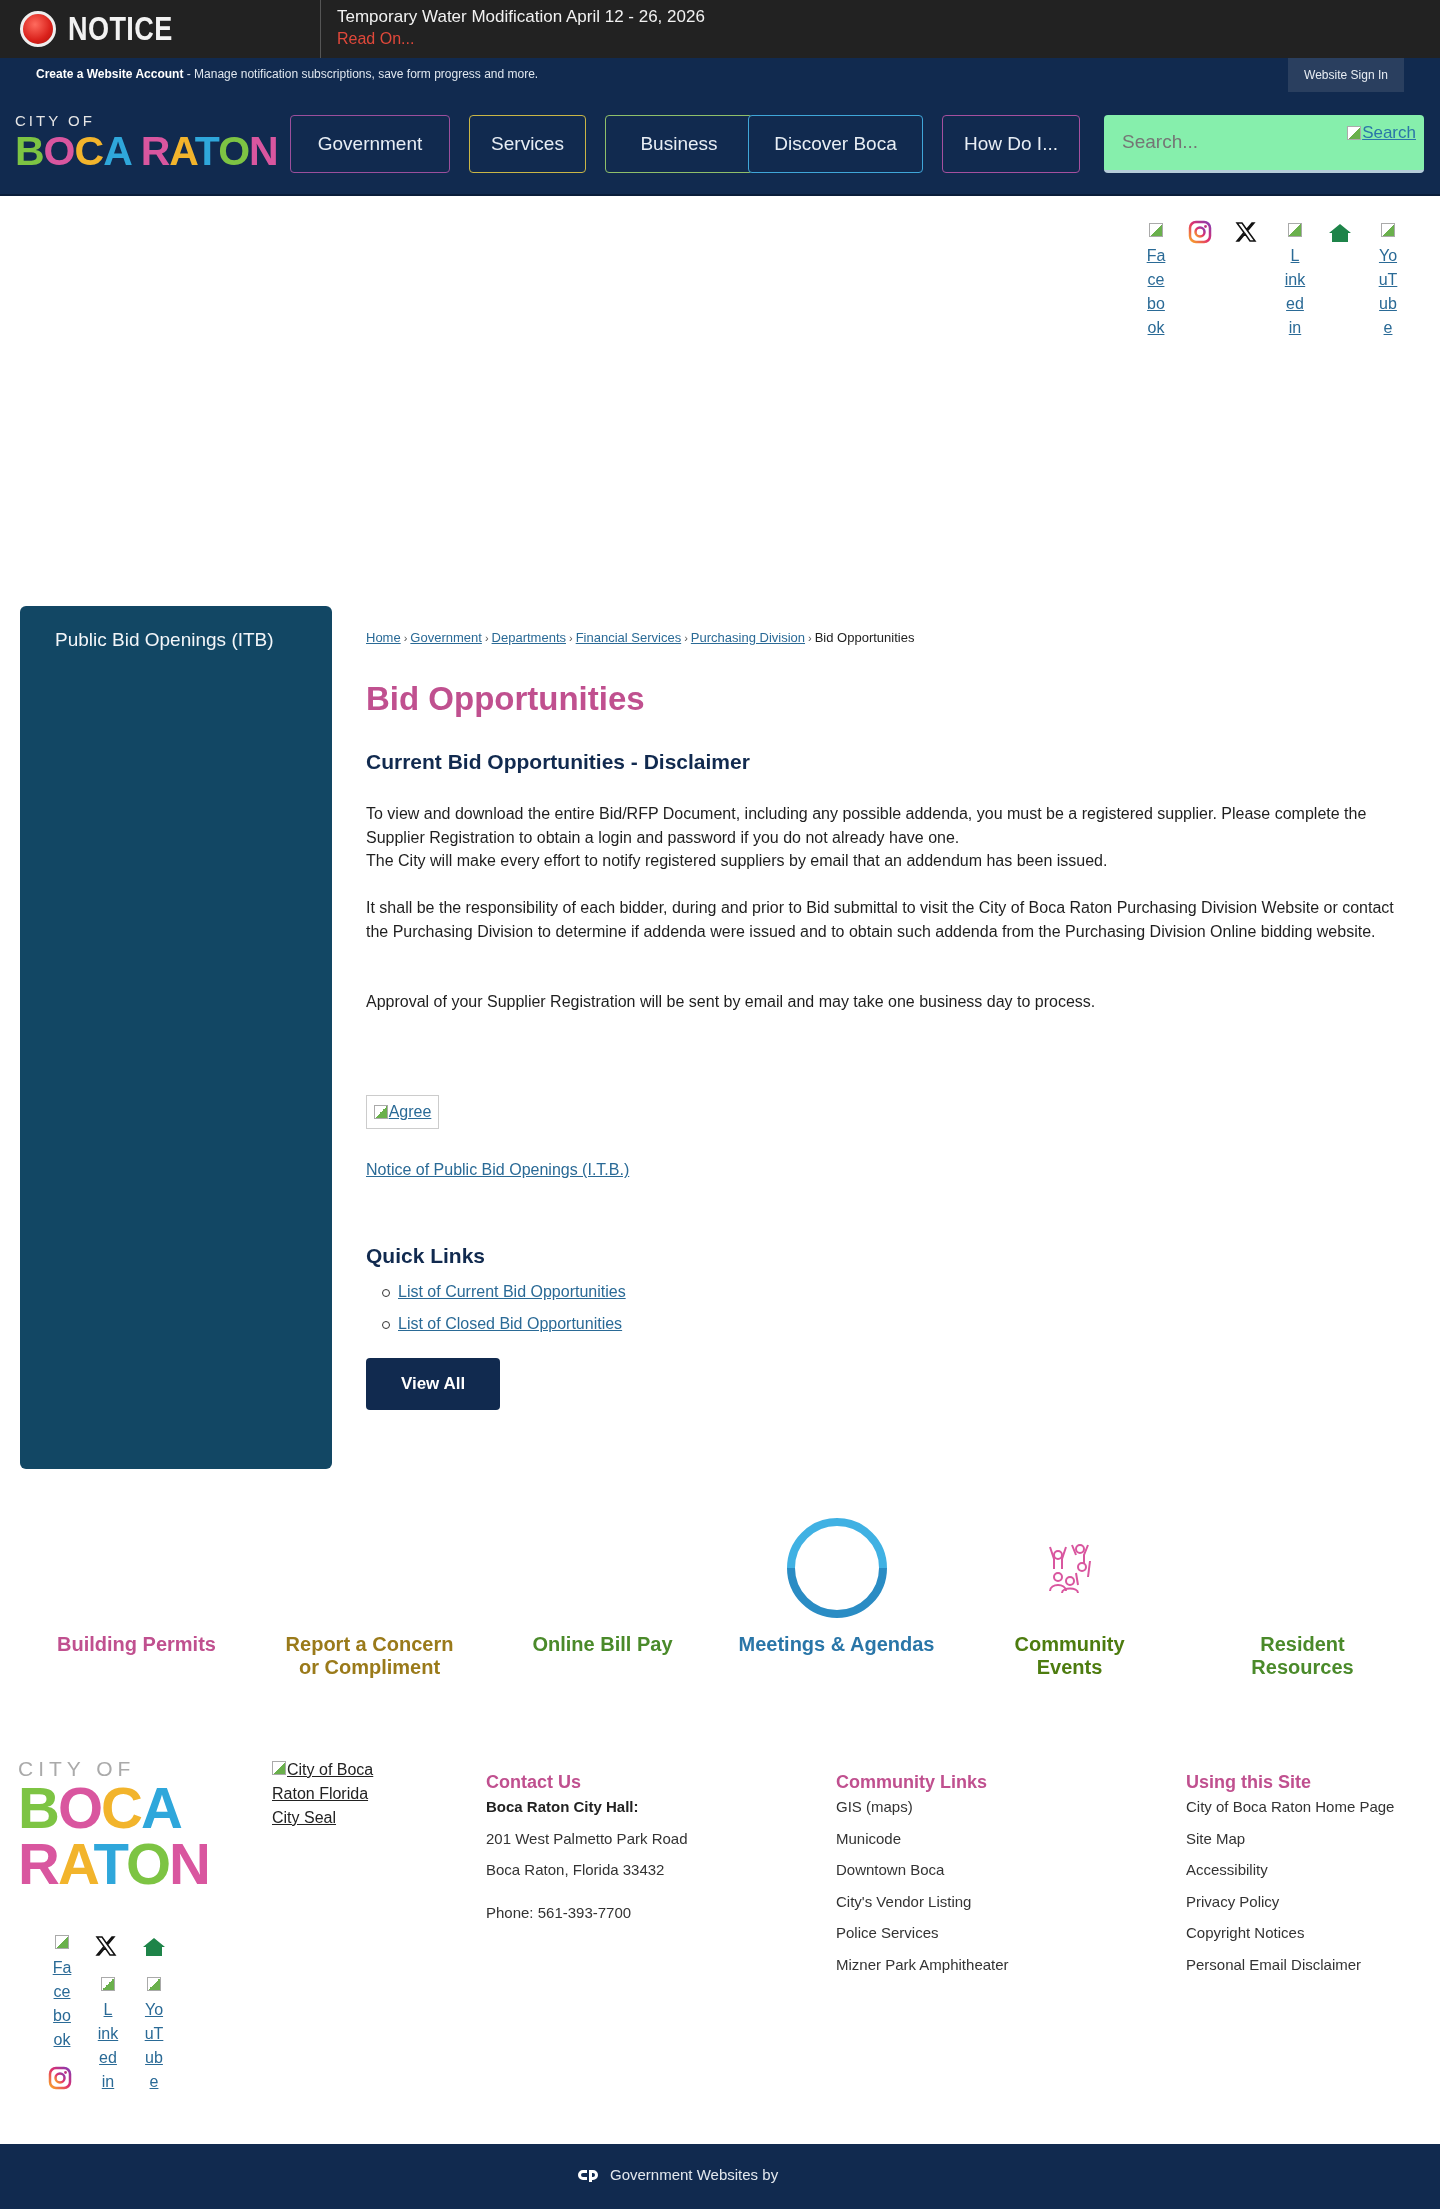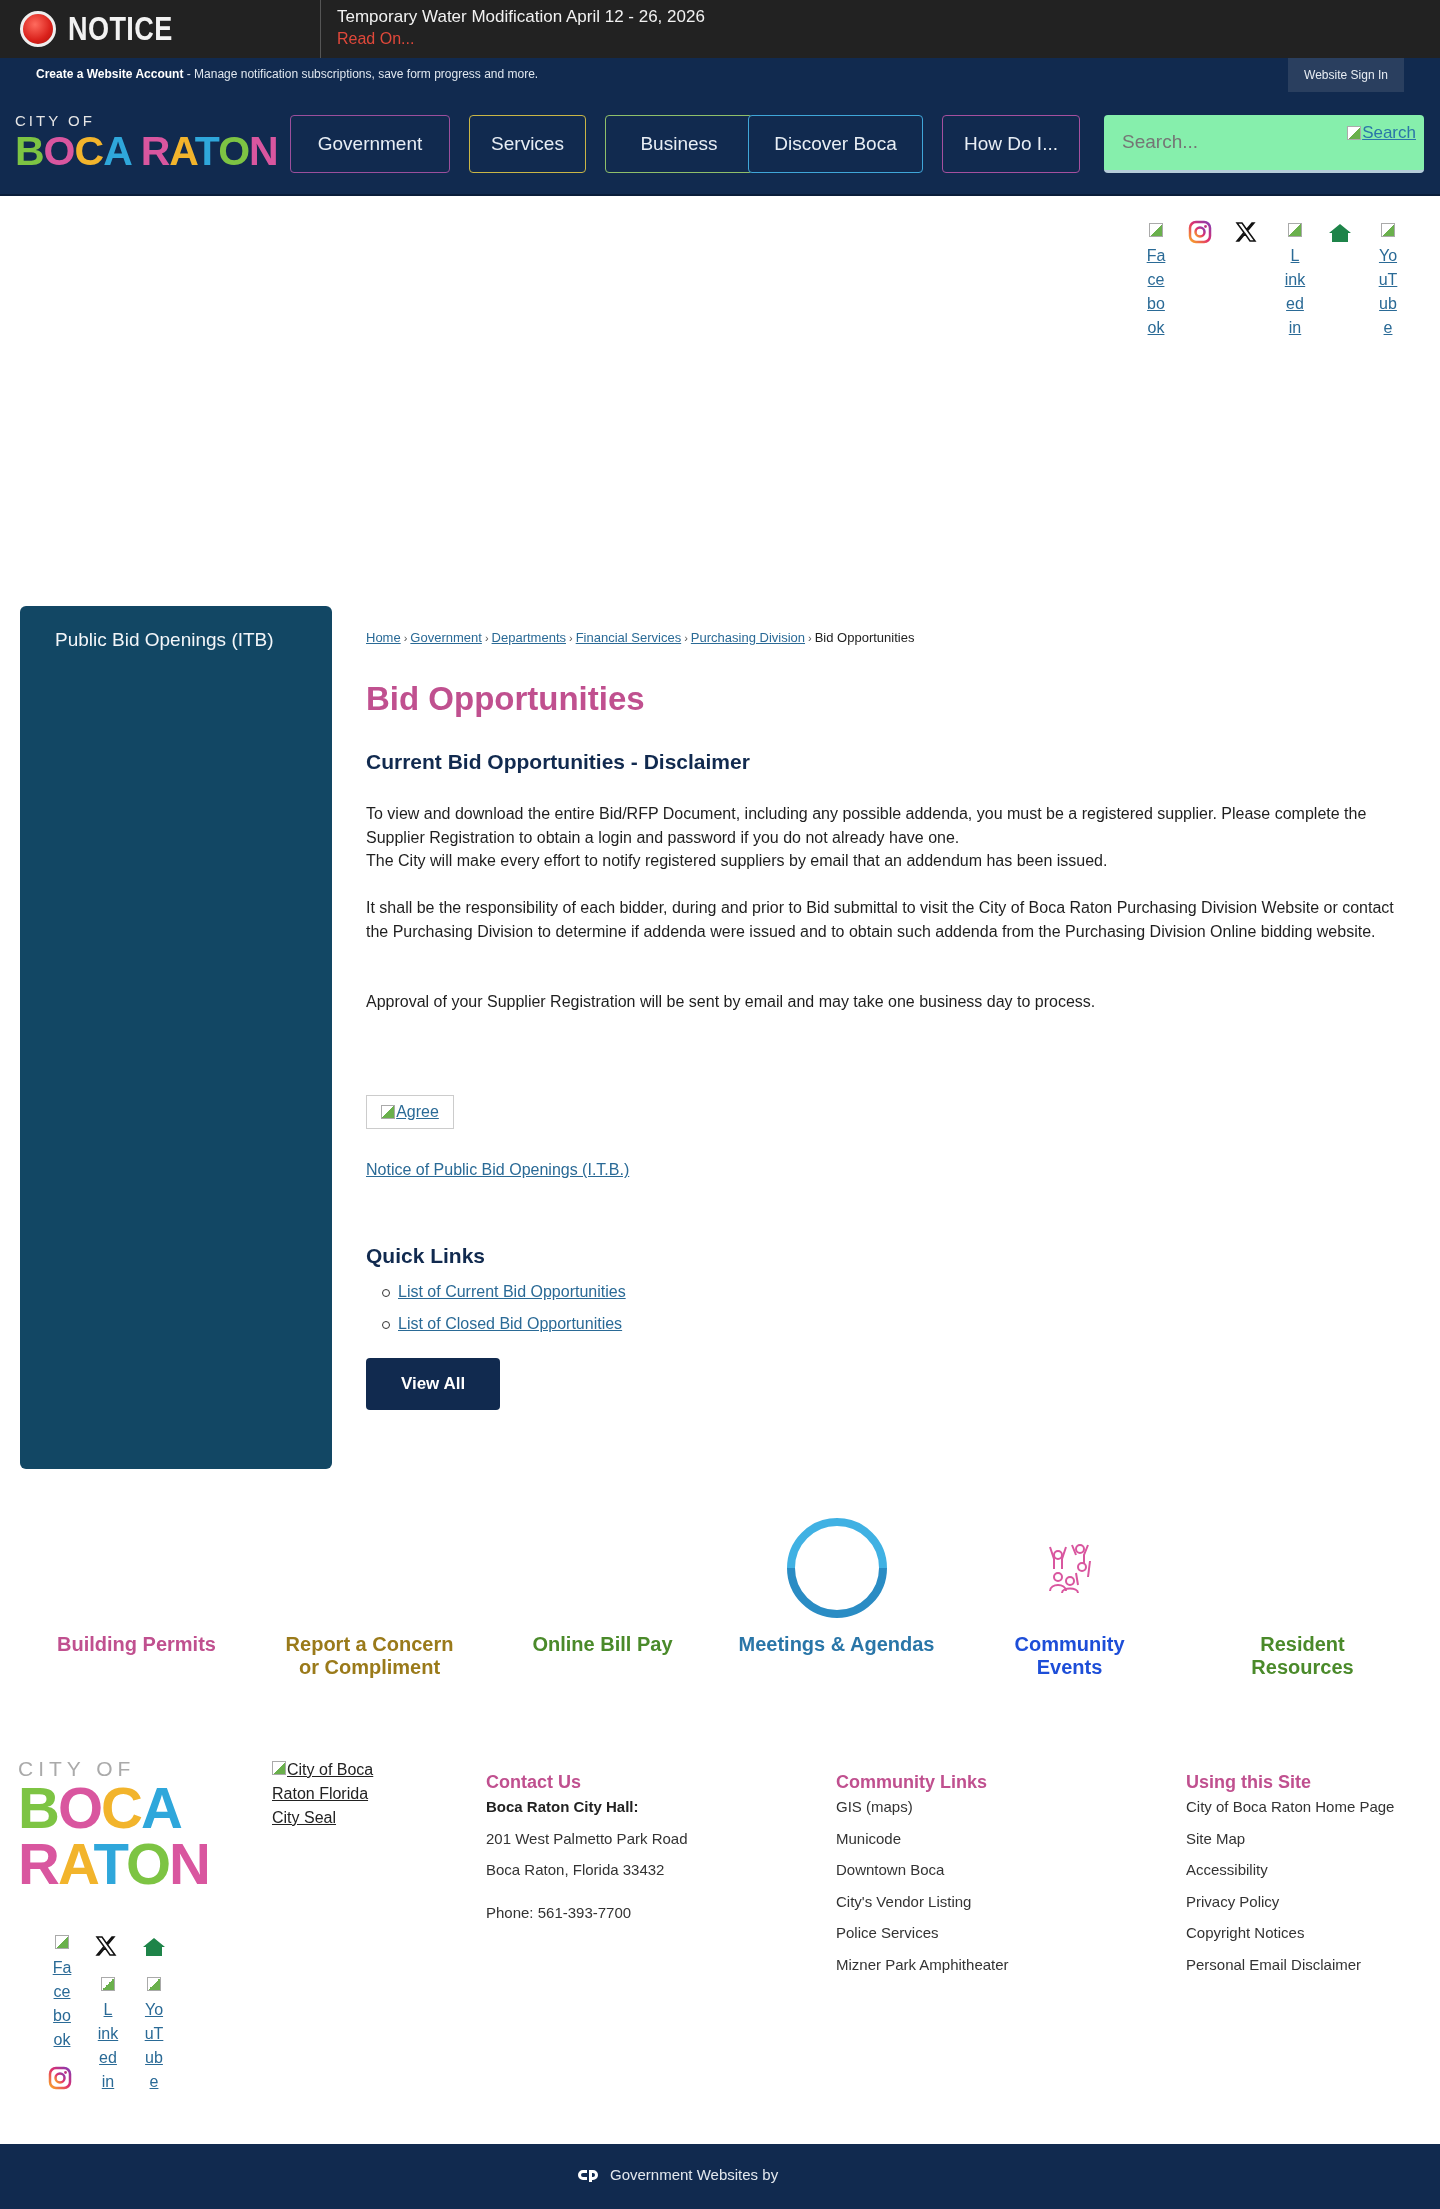--- a/index.html
+++ b/index.html
@@ -42,21 +42,21 @@
   .sidebar-item { position: absolute; left: 35px; top: 23px; color: #f3f6f9; font-size: 19px; }
 
   
   .content { position: absolute; left: 366px; top: 606px; width: 1040px; }
   .breadcrumb { position: absolute; top: 24px; left: 0; font-size: 13px; color: #222; white-space: nowrap; }
   .breadcrumb a { color: #2a6a96; text-decoration: underline; }
   .breadcrumb .sep { color: #555; margin: 0 3px; font-size: 11px; }
   .page-title { position: absolute; top: 74px; left: 0; font-size: 33px; font-weight: 700; color: #c0508f; }
   .subhead { position: absolute; top: 144px; left: 0; font-size: 21px; font-weight: 700; color: #112a4f; }
   .para { position: absolute; left: 0; width: 1040px; font-size: 16px; line-height: 23.5px; color: #1f1f1f; }
-  .agree-box { position: absolute; top: 489px; left: 0; width: 88px; height: 34px; border: 1px solid #ccc; display: flex; align-items: center; justify-content: center; font-size: 16px; }
+  .agree-box { position: absolute; top: 489px; left: 0; width: 73px; height: 34px; border: 1px solid #ccc; display: flex; align-items: center; justify-content: center; font-size: 16px; }
   .agree-box a { color: #2a6a96; text-decoration: underline; display: flex; align-items: center; }
   .notice-itb { position: absolute; top: 555px; left: 0; font-size: 16px; color: #2a6a96; text-decoration: underline; }
   .ql-title { position: absolute; top: 638px; left: 0; font-size: 21px; font-weight: 700; color: #112a4f; }
   .ql-list { position: absolute; top: 670px; left: 32px; list-style: none; }
   .ql-list li { position: relative; font-size: 16px; line-height: 32px; }
   .ql-list li::before { content: ""; position: absolute; left: -16px; top: 13px; width: 6px; height: 6px; border: 1.5px solid #333; border-radius: 50%; }
   .ql-list a { color: #2a6a96; text-decoration: underline; }
   .viewall-btn { position: absolute; top: 752px; left: 0; width: 134px; height: 52px; background: #112a4f; color: #fff; font-size: 17px; font-weight: 700; border-radius: 4px; display: flex; align-items: center; justify-content: center; }
 
   
@@ -218,21 +218,21 @@
       <path d="M6 4 L10 16 L10 26 M22 4 L18 16 L18 26"></path>
     <circle cx="36" cy="6" r="4"></circle>
       <path d="M28 2 L32 12 M44 2 L40 12 L40 20"></path>
     <circle cx="38" cy="24" r="4"></circle>
       <path d="M32 30 L34 42 M46 18 L44 34"></path>
     <circle cx="14" cy="34" r="4"></circle>
       <path d="M6 48 C6 40 22 40 22 48"></path>
     <circle cx="26" cy="38" r="4"></circle>
       <path d="M18 50 C18 44 34 44 34 50"></path>
   </svg>
-  <div class="qi-label" style="color:#1d4ed8;padding:0 50px;">Community Events</div>
+  <div class="qi-label" style="color:#4d7c0f;padding:0 50px;">Community Events</div>
 </div>
 <div class="qi" style="left:1186px;">
   <div class="qi-label" style="color:#4a8a2a;padding:0 55px;">Resident Resources</div>
 </div>
 
 <div class="footer-logo">
   <div class="flogo-city">CITY OF</div>
   <div class="flogo-line"><span style="color:#7dc443">B</span><span style="color:#d9569f">O</span><span style="color:#f2b42c">C</span><span style="color:#2fa7db">A</span></div>
   <div class="flogo-line"><span style="color:#d9569f">R</span><span style="color:#f2b42c">A</span><span style="color:#2fa7db">T</span><span style="color:#7dc443">O</span><span style="color:#d9569f">N</span></div>
 </div>

